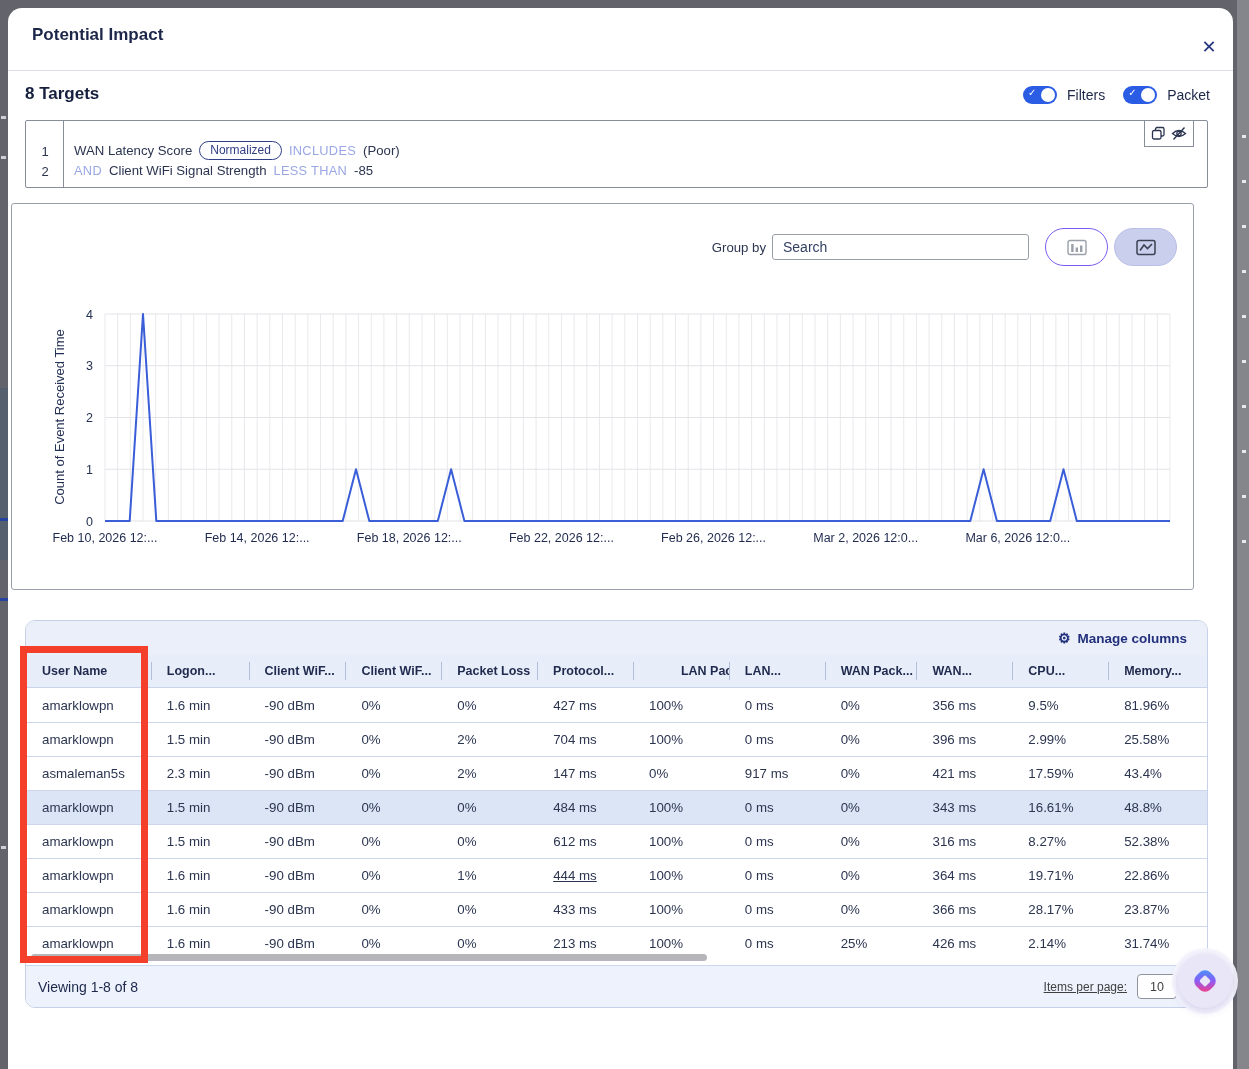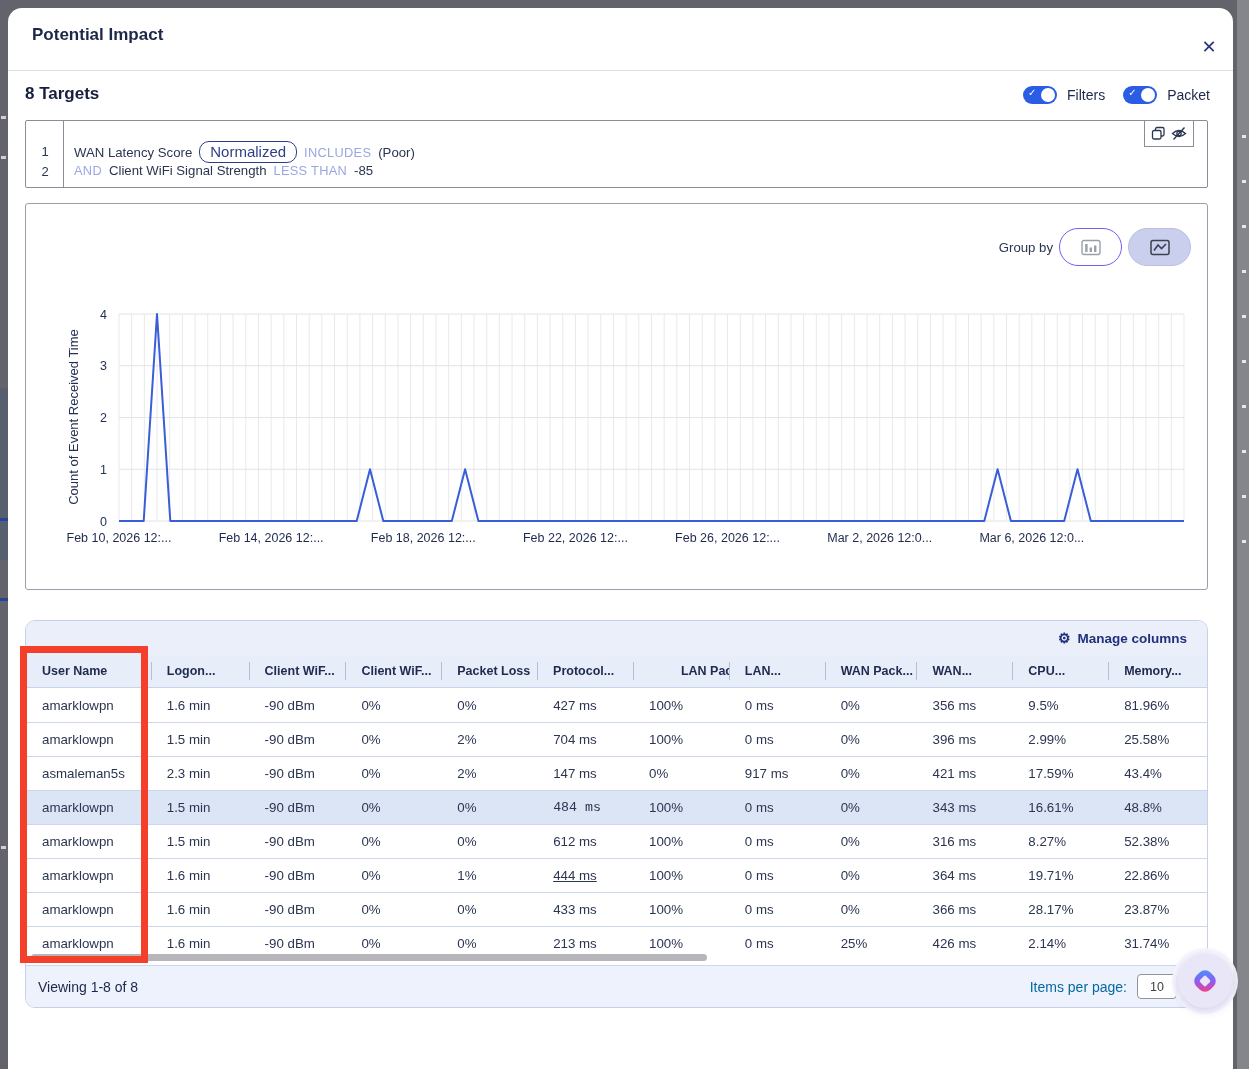--- a/index.html
+++ b/index.html
@@ -28,25 +28,25 @@
   .toggle .knob { position: absolute; right: 2px; top: 2px; width: 14px; height: 14px; border-radius: 50%; background: #fff; }
   .toggle .check { position: absolute; left: 5px; top: 1px; font-size: 10px; color: #fff; }
   .toggle-label { font-size: 14px; color: #1c2749; margin-right: 8px; }
 
   
   .rules-panel { position: absolute; left: 17px; top: 112px; width: 1183px; height: 68px; border: 1px solid #878d99; border-radius: 2px; background: #fff; }
   .rule-numcol { position: absolute; left: 0; top: 0; bottom: 0; width: 38px; border-right: 1px solid #878d99; }
   .rule-num { position: absolute; width: 38px; text-align: center; font-size: 13px; color: #2b3550; }
   .rule-row { position: absolute; left: 48px; display: flex; align-items: center; gap: 7px; font-size: 13.2px; color: #2b3550; }
   .rule-and, .rule-op { color: #9aa7e3; font-size: 12.8px; letter-spacing: 0.3px; }
-  .rule-chip { border: 1.2px solid #2f3f86; color: #2f3f86; border-radius: 10px; padding: 1px 10px 2px; font-size: 15px; }
+  .rule-chip { border: 1.2px solid #2f3f86; color: #2f3f86; border-radius: 10px; padding: 1px 10px 2px; font-size: 12px; }
   .rules-icons { position: absolute; top: -1px; right: 13px; width: 50px; height: 27px; border: 1px solid #878d99; background: #fff; display: flex; align-items: center; justify-content: space-evenly; }
 
   
-  .chart-panel { position: absolute; left: 17px; top: 195px; width: 1183px; height: 387px; border: 1px solid #9aa0ab; border-radius: 3px; background: #fff; }
+  .chart-panel { position: absolute; left: 3px; top: 195px; width: 1183px; height: 387px; border: 1px solid #9aa0ab; border-radius: 3px; background: #fff; }
   .groupby-row { position: absolute; top: 24px; right: 16px; display: flex; align-items: center; }
   .groupby-label { font-size: 13.2px; color: #2b3550; margin-right: 6px; }
   .search-input { width: 257px; height: 26px; border: 1px solid #9aa0aa; border-radius: 3px; padding: 0 10px; font-size: 14px; color: #2b3550; font-family: "Liberation Sans", sans-serif; outline: none; margin-right: 16px; }
   .search-input::placeholder { color: #333f63; opacity: 1; }
   .chart-type-btn { width: 63px; height: 38px; border-radius: 19px; display: flex; align-items: center; justify-content: center; cursor: pointer; }
   .btn-bar { border: 1.5px solid #7a5bef; background: #fff; margin-right: 6px; }
   .btn-line { background: #cbcfee; border: 1px solid #b9bee6; }
   .chart-svg { position: absolute; left: 38px; top: 97px; }
 
   
@@ -58,21 +58,21 @@
   .th { position: relative; display: flex; align-items: center; padding-left: 16px; font-size: 12.5px; font-weight: bold; color: #1f2a4e; white-space: nowrap; overflow: hidden; }
   .th + .th::before { content: ""; position: absolute; left: 0; top: 7px; bottom: 7px; width: 1px; background: #b3bedd; }
   .tr { height: 34px; display: flex; background: #fff; border-top: 1px solid #ccd6ec; cursor: pointer; }
   .tr:first-child { border-top: none; }
   .tr.hl { background: #dbe5f6; }
   .td { display: flex; align-items: center; padding-left: 16px; font-size: 13.3px; color: #2b3550; white-space: nowrap; overflow: hidden; }
   .hscrollbar { position: absolute; left: 5px; top: 333px; width: 676px; height: 7px; border-radius: 4px; background: #b6b6ba; cursor: pointer; }
   .tfooter { position: absolute; left: 0; right: 0; bottom: 0; height: 42px; background: #edf2fc; border-top: 1px solid #ccd6ec; display: flex; align-items: center; justify-content: space-between; padding: 0 30px 0 12px; }
   .viewing { font-size: 14px; color: #1c2749; }
   .ipp-group { display: flex; align-items: center; }
-  .ipp-label { font-size: 14px; color: #0369a1; }
+  .ipp-label { font-size: 12px; color: #404040; text-decoration: underline; }
   .ipp-select { margin-left: 10px; width: 40px; height: 25px; border: 1px solid #8f949e; border-radius: 4px; background: #fff; display: flex; align-items: center; justify-content: center; font-size: 12.5px; color: #404040; cursor: pointer; }
 
   
   .fab-wrap { position: absolute; left: 1172px; top: 948px; width: 66px; height: 66px; border-radius: 50%; background: rgba(248,247,253,0.95); z-index: 45; display: flex; align-items: center; justify-content: center; }
   .fab { width: 54px; height: 54px; border-radius: 50%; background: #e9e6f8; box-shadow: 0 2px 10px rgba(110,100,190,0.30); display: flex; align-items: center; justify-content: center; cursor: pointer; }
 
   
   .annotation-rect { position: absolute; left: 20px; top: 646px; width: 128px; height: 317px; border: 7px solid #f43f2b; z-index: 40; pointer-events: none; }
 </style>
 </head>
@@ -146,20 +146,21 @@
           <path d="M1.5 7.5 Q8 1.5 14.5 7.5 Q8 13.5 1.5 7.5 Z" fill="none" stroke="#2b3550" stroke-width="1.3"></path>
           <circle cx="8" cy="7.5" r="2.2" fill="none" stroke="#2b3550" stroke-width="1.3"></circle>
           <line x1="2.5" y1="13.5" x2="13.5" y2="1.5" stroke="#2b3550" stroke-width="1.4"></line>
         </svg>
       </div>
     </div>
 
     <div class="chart-panel">
       <div class="groupby-row">
         <span class="groupby-label">Group by</span>
+        <input class="search-input" type="text" placeholder="Search" style="">
         <div class="chart-type-btn btn-bar">
           <svg width="20" height="17" viewBox="0 0 20 17">
             <rect x="1" y="1.5" width="18" height="14" rx="2" fill="none" stroke="#9aa0aa" stroke-width="1.4"></rect>
             <rect x="4.2" y="5" width="2.4" height="8" fill="#9aa0aa"></rect>
             <rect x="8.6" y="8.5" width="2.4" height="4.5" fill="#9aa0aa"></rect>
             <rect x="13" y="6.5" width="2.4" height="6.5" fill="#9aa0aa"></rect>
           </svg>
         </div>
         <div class="chart-type-btn btn-line">
           <svg width="20" height="17" viewBox="0 0 20 17">
@@ -339,21 +340,21 @@
             <div class="td" style="width: 96px;">421 ms</div>
             <div class="td" style="width: 96px;">17.59%</div>
             <div class="td" style="width: 99px;">43.4%</div>
           </div>
           <div class="tr hl">
             <div class="td" style="width: 125px;">amarklowpn</div>
             <div class="td" style="width: 98px;">1.5 min</div>
             <div class="td" style="width: 97px;">-90 dBm</div>
             <div class="td" style="width: 96px;">0%</div>
             <div class="td" style="width: 96px;">0%</div>
-            <div class="td" style="width: 96px; font-family: Liberation Mono, monospace;">484 ms</div>
+            <div class="td" style="width: 96px;">484 ms</div>
             <div class="td" style="width: 96px;">100%</div>
             <div class="td" style="width: 96px;">0 ms</div>
             <div class="td" style="width: 92px;">0%</div>
             <div class="td" style="width: 96px;">343 ms</div>
             <div class="td" style="width: 96px;">16.61%</div>
             <div class="td" style="width: 99px;">48.8%</div>
           </div>
           <div class="tr">
             <div class="td" style="width: 125px;">amarklowpn</div>
             <div class="td" style="width: 98px;">1.5 min</div>

